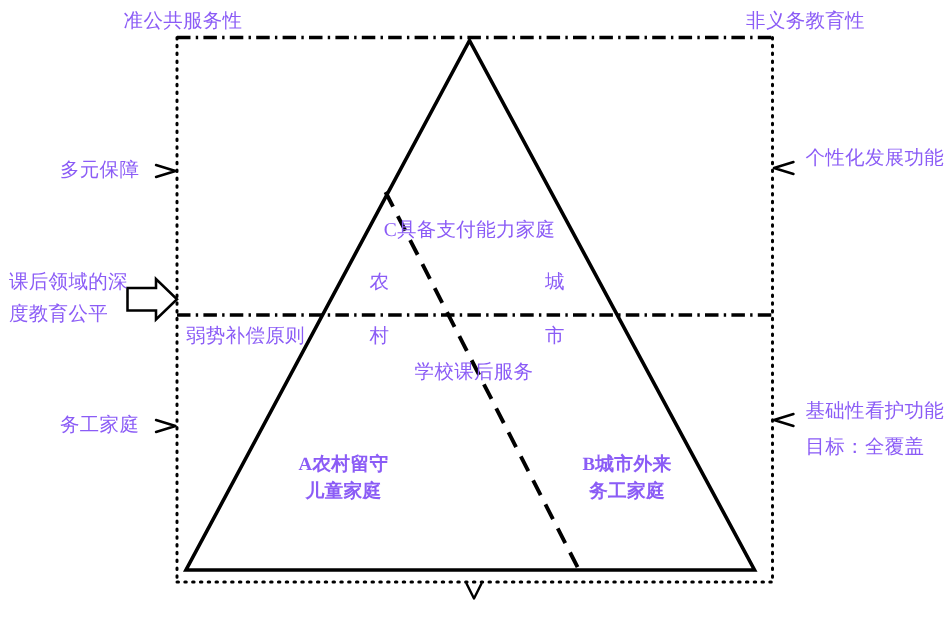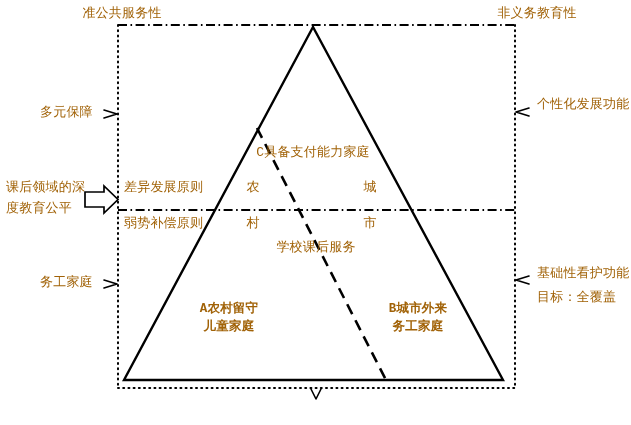--- a/index.html
+++ b/index.html
@@ -28,23 +28,22 @@
     top: 0;
     width: 631px;
     height: 425px;
     pointer-events: none;
   }
   .lbl {
     position: absolute;
     white-space: nowrap;
     line-height: 1.28;
     font-size: 12.5px;
-    color: #a16207;
+    color: #8b5cf6;
     letter-spacing: 0.2px;
-    font-family: Liberation Mono, monospace;
   }
   .lbl.center { text-align: center; transform: translateX(-50%); }
   .lbl.left   { text-align: left; }
   .lbl.right  { text-align: left; }
   .lbl.big    { font-size: 13px; }
   .lbl.bold   { font-weight: bold; }
 </style>
 </head>
 <body>
 
@@ -85,21 +84,20 @@
   <div class="lbl left big" style="left:6px; top:180px;">课后领域的深</div>
   <div class="lbl left big" style="left:6px; top:201px;">度教育公平</div>
 
   <div class="lbl left big" style="left:40px; top:275px;">务工家庭</div>
 
   <div class="lbl right big" style="left:537px; top:97px;">个性化发展功能</div>
 
   <div class="lbl right big" style="left:537px; top:266px;">基础性看护功能</div>
   <div class="lbl right big" style="left:537px; top:290px;">目标：全覆盖</div>
 
-  <div class="lbl left big" style="left:124px; top:180px;">差异发展原则</div>
   <div class="lbl left big" style="left:124px; top:216px;">弱势补偿原则</div>
 
   <div class="lbl center big" style="left:313px; top:145px;">C具备支付能力家庭</div>
 
   <div class="lbl center big" style="left:253px; top:180px;">农</div>
   <div class="lbl center big" style="left:370px; top:180px;">城</div>
 
   <div class="lbl center big" style="left:253px; top:216px;">村</div>
   <div class="lbl center big" style="left:370px; top:216px;">市</div>
 

